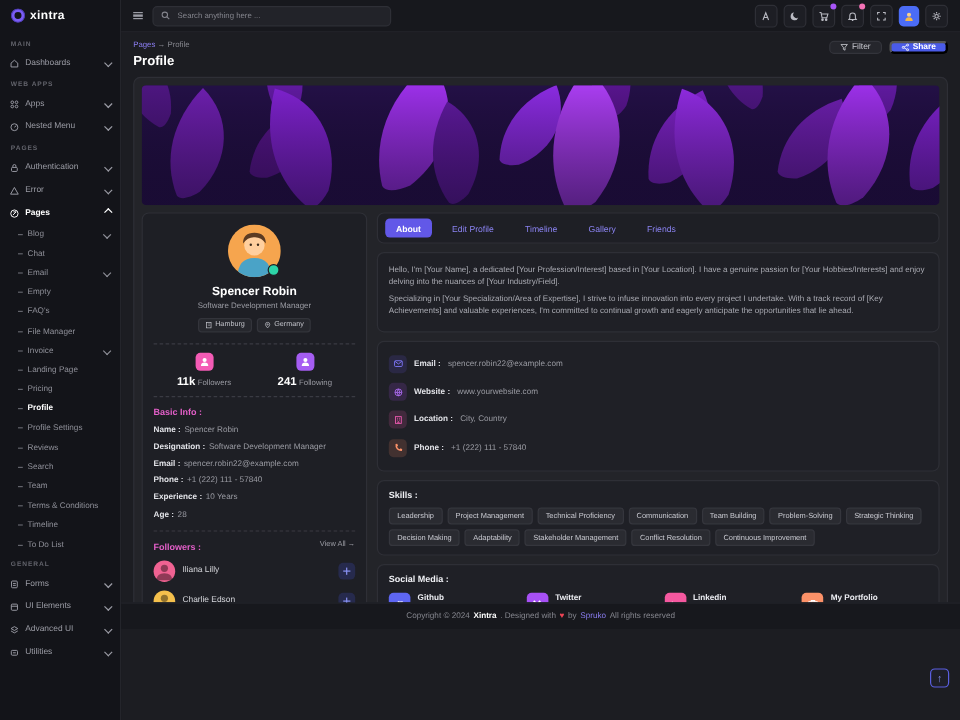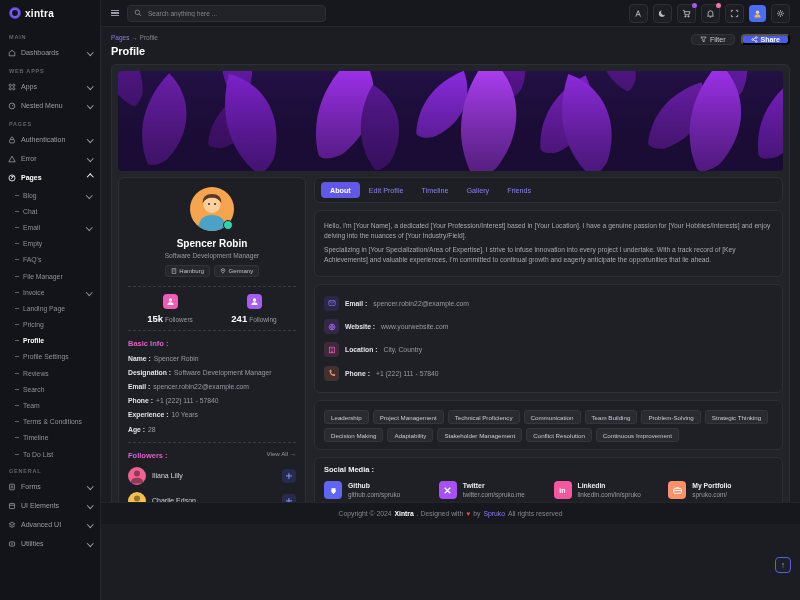--- a/index.html
+++ b/index.html
@@ -85,21 +85,21 @@
   .f-avatar{width:18px;height:18px;min-width:18px;border-radius:50%;overflow:hidden;display:flex;align-items:center;justify-content:center}
   .f-avatar svg{width:18px;height:18px}
   .f-name{font-size:7px;color:#d4d5da}
   .f-add{margin-left:auto;width:14px;height:14px;border-radius:4px;background:#262a4d;position:relative;cursor:pointer}
   .f-add::before,.f-add::after{content:"";position:absolute;background:#8a93f5;left:50%;top:50%}
   .f-add::before{width:6px;height:1.2px;transform:translate(-50%,-50%)}
   .f-add::after{width:1.2px;height:6px;transform:translate(-50%,-50%)}
 
   
   .right-panel{flex:1;min-width:0}
-  .tabs{display:flex;gap:0;align-items:center;background:#1e1f25;border:1px solid #2e2f36;border-radius:6px;padding:4px 6px;margin-bottom:7px}
+  .tabs{display:flex;gap:8px;align-items:center;background:#1e1f25;border:1px solid #2e2f36;border-radius:6px;padding:4px 6px;margin-bottom:7px}
   .tab{font-size:7.2px;color:#8a82f0;padding:3.5px 9px;border-radius:4px;cursor:pointer;white-space:nowrap}
   .tab.active{background:#6258e8;color:#fff;font-weight:bold}
   .rp-section{background:#1f2026;border:1px solid #2e2f36;border-radius:6px;padding:7px 9px;margin-bottom:7px}
   .rp-h{font-size:7.5px;font-weight:bold;color:#f0f1f5;margin-bottom:4px;display:flex;align-items:center;gap:3px}
   .star{color:#f5c84c;font-size:7px}
   .about-p{font-size:6.7px;color:#a9aab2;line-height:1.55;margin:3px 0}
   .c-row{display:flex;align-items:center;gap:6px;padding:4.2px 0}
   .c-icon{width:15px;height:15px;min-width:15px;border-radius:4px;display:flex;align-items:center;justify-content:center}
   .c-icon svg{width:8px;height:8px}
   .ci-mail{background:rgba(98,88,232,.16)}
@@ -489,21 +489,21 @@
             </div>
 
             <div class="stats">
               <div class="stat">
                 <span class="stat-icon stat-pink">
                   <svg viewBox="0 0 10 10">
                       <circle cx="5" cy="3.3" r="1.9" fill="#fff"></circle>
                       <path d="M1.6 8.8 Q1.6 5.7 5 5.7 Q8.4 5.7 8.4 8.8 Z" fill="#fff"></path>
                     </svg>
                 </span>
-                <span class="stat-line"><b>15k</b><span>Followers</span></span>
+                <span class="stat-line"><b>11k</b><span>Followers</span></span>
               </div>
               <div class="stat">
                 <span class="stat-icon stat-purple">
                   <svg viewBox="0 0 10 10">
                       <circle cx="5" cy="3.3" r="1.9" fill="#fff"></circle>
                       <path d="M1.6 8.8 Q1.6 5.7 5 5.7 Q8.4 5.7 8.4 8.8 Z" fill="#fff"></path>
                     </svg>
                 </span>
                 <span class="stat-line"><b>241</b><span>Following</span></span>
               </div>
@@ -635,20 +635,21 @@
                   <svg viewBox="0 0 10 10" fill="#fb9168">
                       <path d="M2 1.3 L3.8 1 L4.6 3 L3.6 4 Q4.6 6.2 6.4 6.8 L7.4 5.8 L9 6.8 L8.6 8.6 Q5.6 9 3.4 6.8 Q1.4 4.6 2 1.3 Z"></path>
                     </svg>
                 </span>
                 <span class="c-label">Phone :</span>
                 <span class="c-value">+1 (222) 111 - 57840</span>
               </div>
             </div>
 
             <div class="rp-section">
+              <div class="rp-h">Skills :</div>
               <div class="skills-wrap">
 
               <span class="skill">Leadership</span>
                   <span class="skill">Project Management</span>
                   <span class="skill">Technical Proficiency</span>
                   <span class="skill">Communication</span>
                   <span class="skill">Team Building</span>
                   <span class="skill">Problem-Solving</span>
                   <span class="skill">Strategic Thinking</span>
                   <span class="skill">Decision Making</span>

